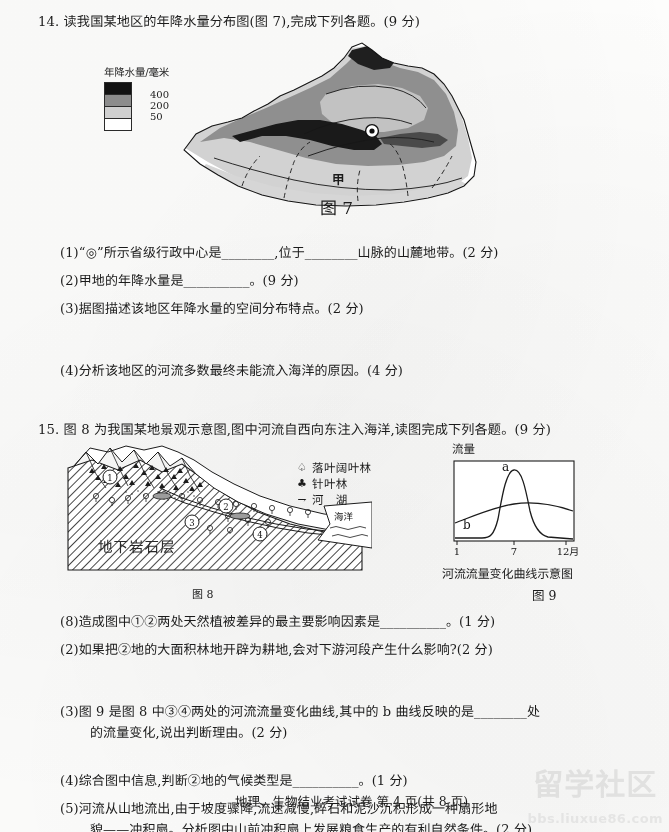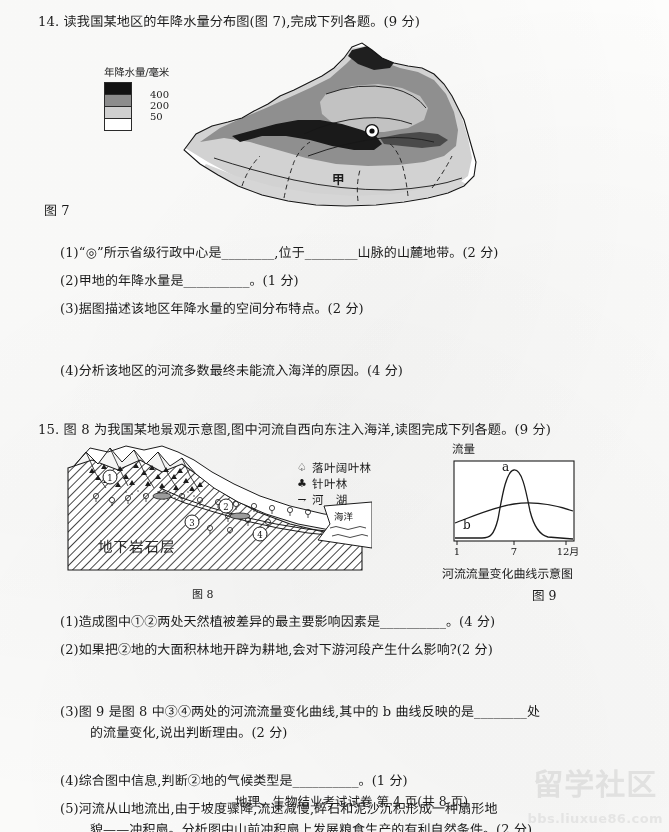--- a/index.html
+++ b/index.html
@@ -95,23 +95,23 @@
     font-size: 10px;
     line-height: 11px;
     padding-top: 7px;
   }
   .legend7-vals div { height: 11px; }
 
   .map7 { position: absolute; left: 0; top: 0; }
   .fig7-cap {
     position: absolute;
     left: 0; right: 0;
-    top: 162px;
-    text-align: left;
-    font-size: 13px;
+    top: 156px;
+    text-align: center;
+    font-size: 17px;
   }
   .jia-label {
     position: absolute;
     left: 156px;
     top: 131px;
     font-size: 12.5px;
     font-weight: 600;
   }
 
   
@@ -287,21 +287,21 @@
         </g>
       </svg>
 
       <div class="jia-label">甲</div>
     </div>
 
     <div class="fig7-cap">图 7</div>
   </div>
 
   <div class="q-line sub-q">(1)“◎”所示省级行政中心是________,位于________山脉的山麓地带。(2 分)</div>
-  <div class="q-line sub-q">(2)甲地的年降水量是__________。(1 分)</div>
+  <div class="q-line sub-q">(2)甲地的年降水量是__________。(9 分)</div>
   <div class="q-line sub-q">(3)据图描述该地区年降水量的空间分布特点。(2 分)</div>
   <div class="gap-lines"></div>
   <div class="q-line sub-q">(4)分析该地区的河流多数最终未能流入海洋的原因。(4 分)</div>
   <div class="gap-lines"></div>
 
   <div class="q-line q-head">15. 图 8 为我国某地景观示意图,图中河流自西向东注入海洋,读图完成下列各题。(9 分)</div>
 
   <div class="figrow">
 
     <svg class="fig8" width="310" height="132" viewBox="0 0 310 132">
@@ -520,21 +520,21 @@
       </svg>
       <div class="fig9-cap">河流流量变化曲线示意图</div>
     </div>
   </div>
 
   <div class="caps-row">
     <span class="cap8">图 8</span>
     <span class="cap9">图 9</span>
   </div>
 
-  <div class="q-line sub-q">(1)造成图中①②两处天然植被差异的最主要影响因素是__________。(4 分)</div>
+  <div class="q-line sub-q">(8)造成图中①②两处天然植被差异的最主要影响因素是__________。(1 分)</div>
   <div class="q-line sub-q">(2)如果把②地的大面积林地开辟为耕地,会对下游河段产生什么影响?(2 分)</div>
   <div class="gap-lines"></div>
   <div class="q-line sub-q">(3)图 9 是图 8 中③④两处的河流流量变化曲线,其中的 b 曲线反映的是________处</div>
   <div class="q-line sub-q cont">的流量变化,说出判断理由。(2 分)</div>
   <div class="gap-lines-sm"></div>
   <div class="q-line sub-q">(4)综合图中信息,判断②地的气候类型是__________。(1 分)</div>
   <div class="q-line sub-q">(5)河流从山地流出,由于坡度骤降,流速减慢,碎石和泥沙沉积形成一种扇形地</div>
   <div class="q-line sub-q cont">貌——冲积扇。分析图中山前冲积扇上发展粮食生产的有利自然条件。(2 分)</div>
 
 </div>

